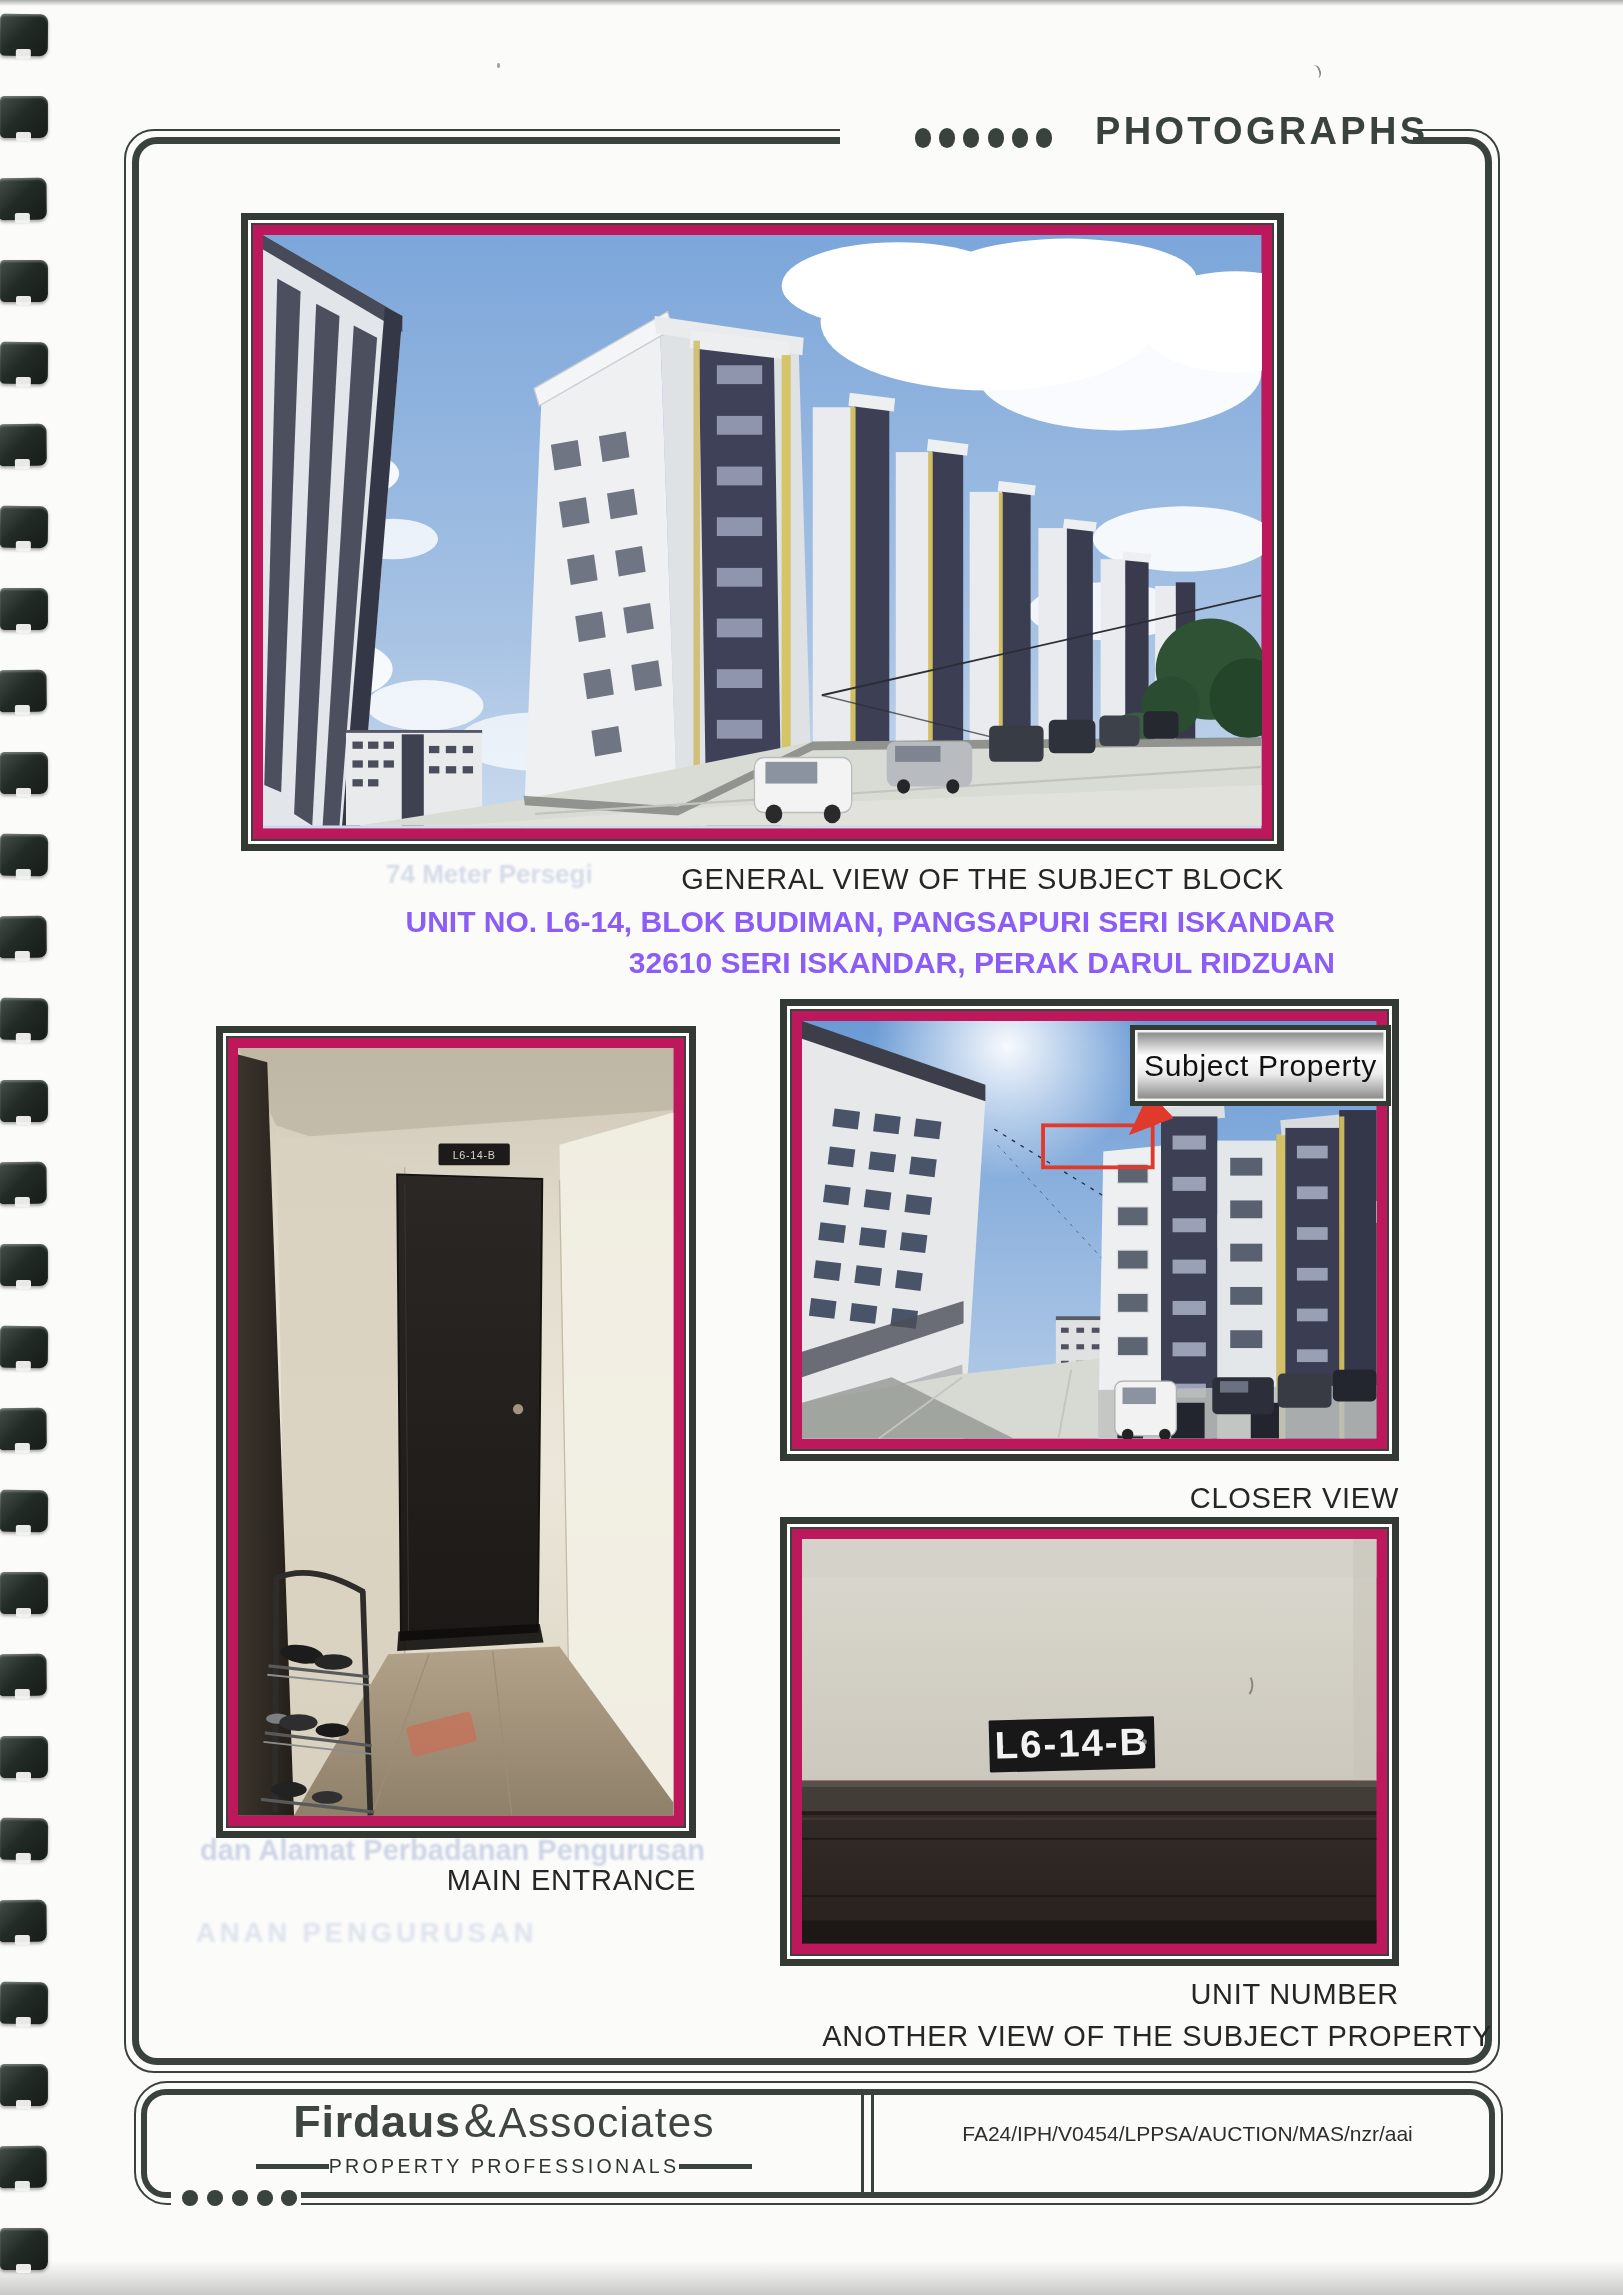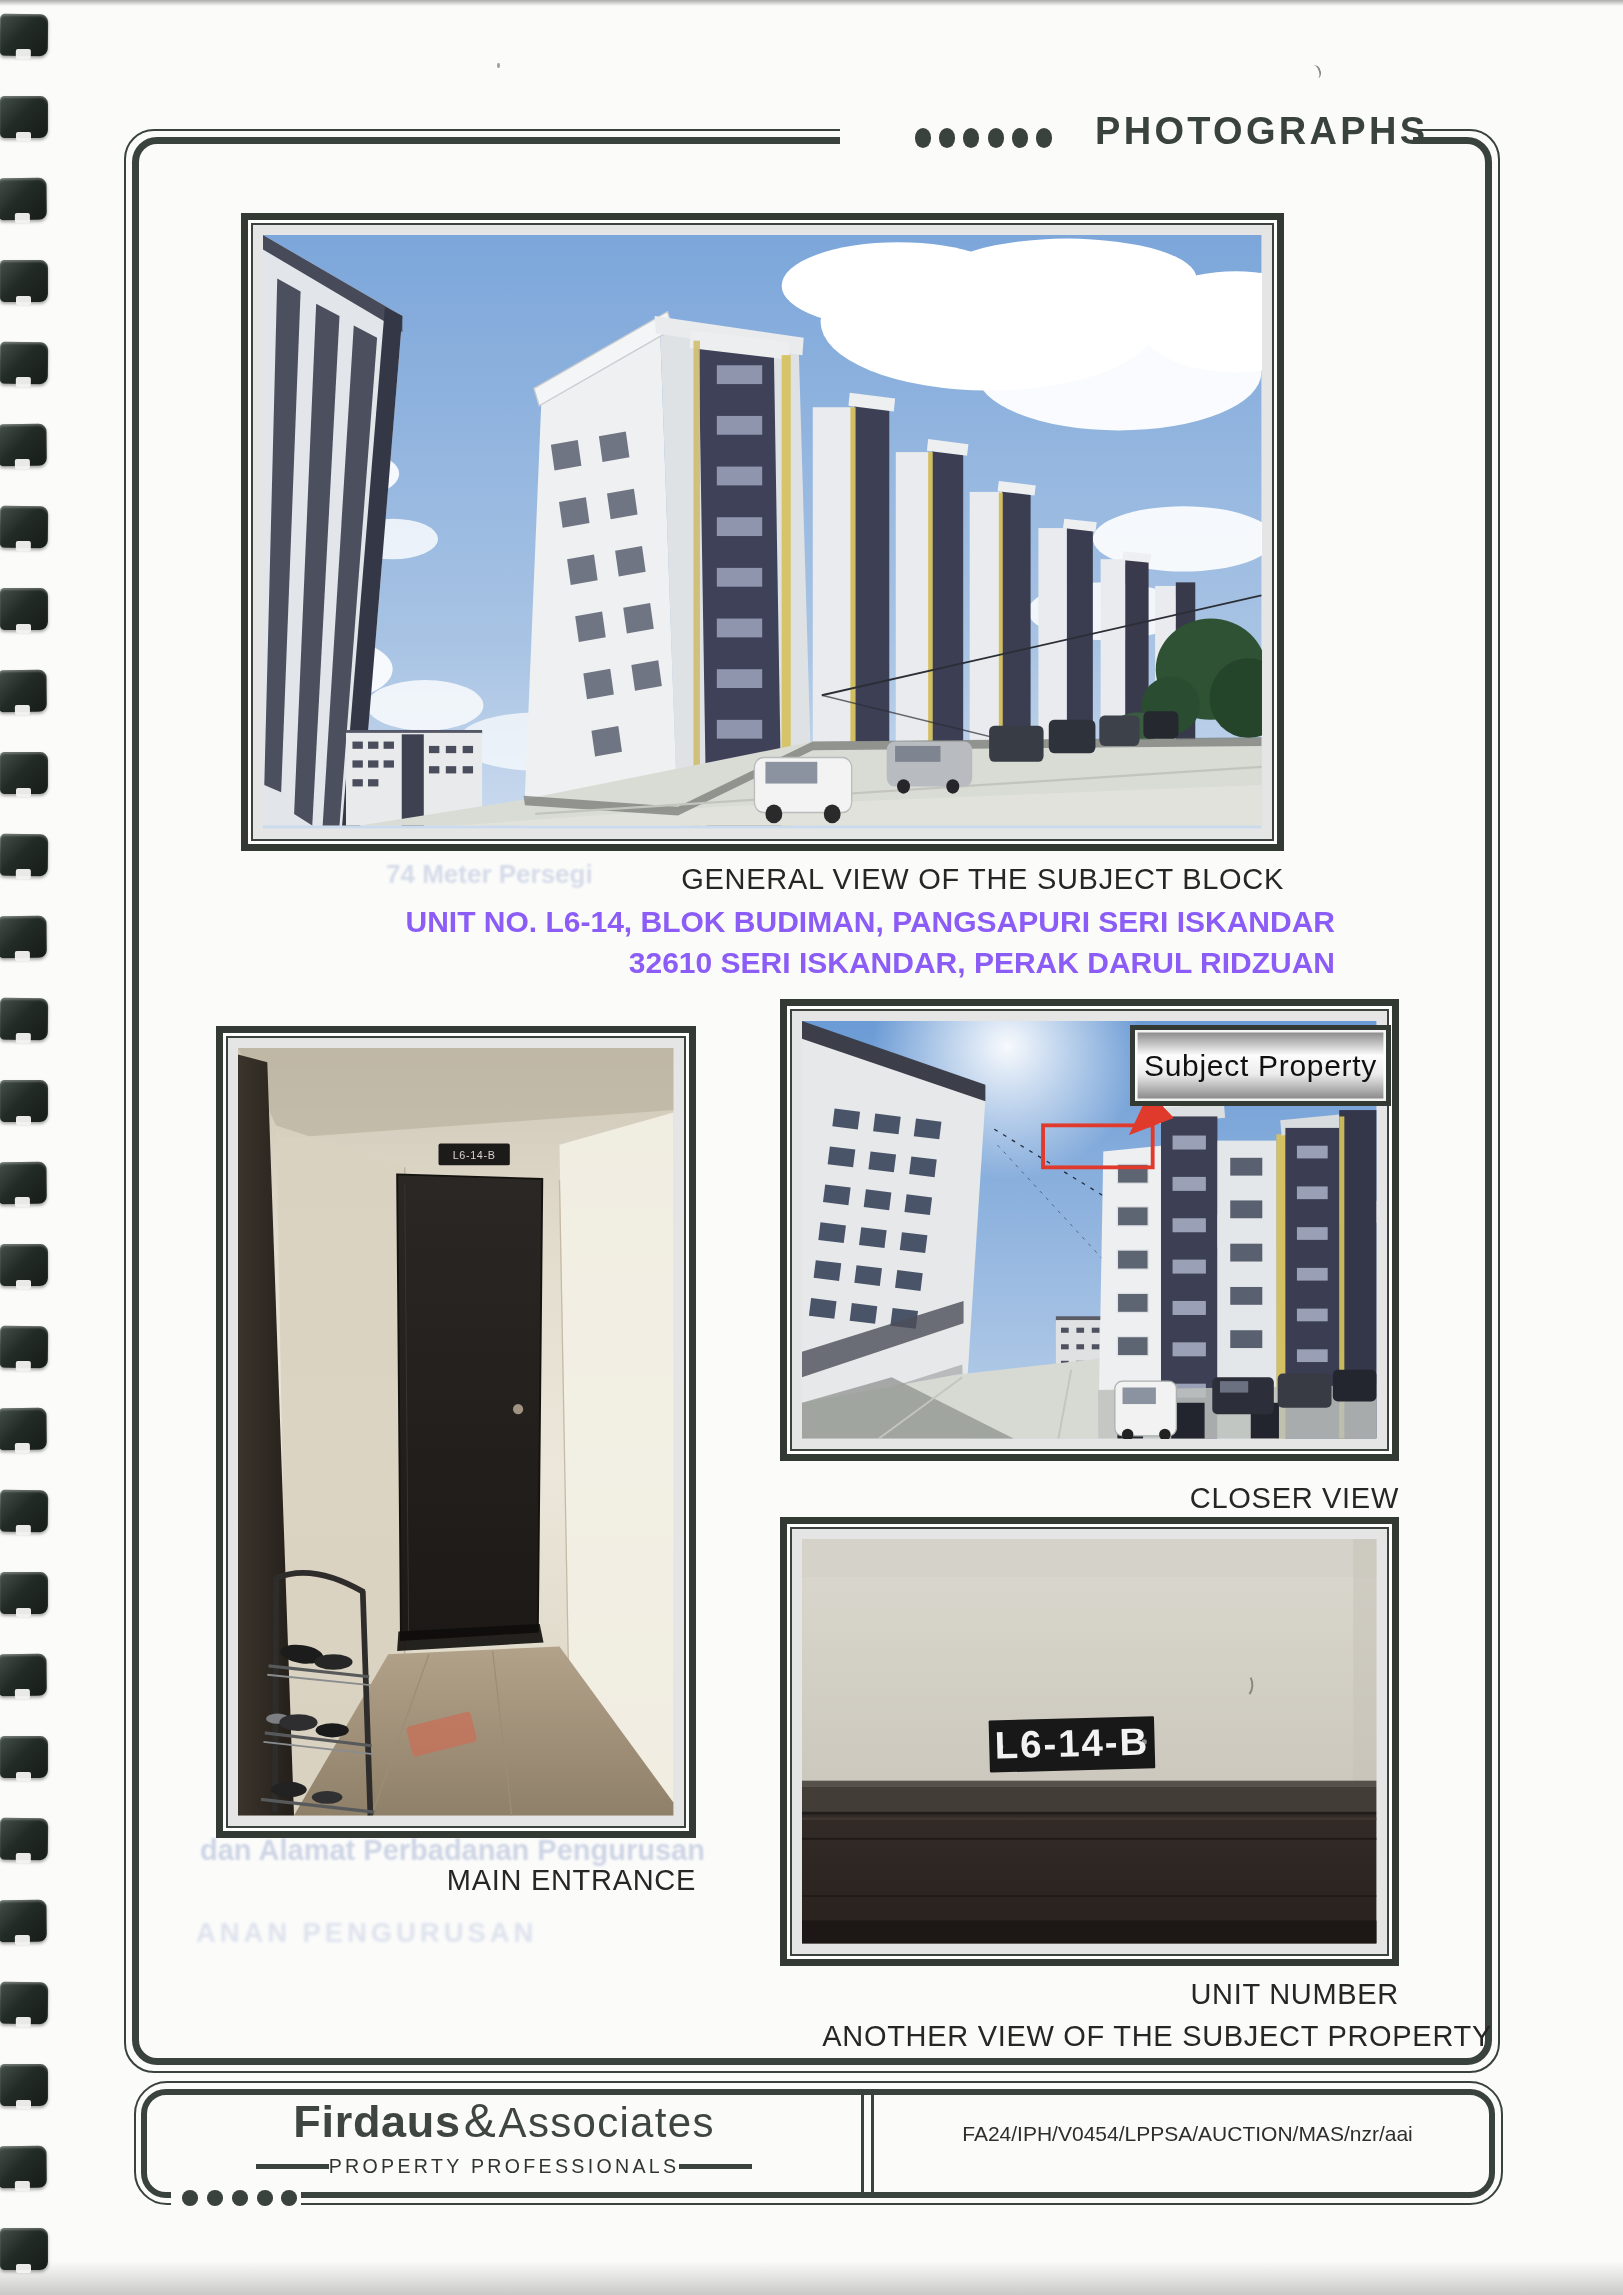--- a/index.html
+++ b/index.html
@@ -24,21 +24,21 @@
   .bind-tab:nth-child(3n){transform:rotate(-.6deg) translateX(-1.3px);}
   .bind-tab::after{content:"";position:absolute;left:15.7px;bottom:-2.6px;width:15.7px;height:9.2px;background:#f4f4f2;border-radius:2px;opacity:.95;}
   
   .frame-outer{left:124px;top:129px;width:1376px;height:1944px;border:2px solid var(--frame);border-radius:30px;box-sizing:border-box;z-index:2;}
   .frame-inner{left:132px;top:137px;width:1360px;height:1928px;border:7.2px solid var(--frame);border-radius:25px;box-sizing:border-box;z-index:2;}
   .top-mask{left:840px;top:122px;width:573px;height:29px;background:#fbfbfa;z-index:3;}
   .hdot{position:absolute;width:16.4px;height:19.6px;border-radius:50%;background:var(--frame);top:128px;z-index:4;}
   .page-title{left:1079px;top:110px;width:353px;font-size:38px;font-weight:800;letter-spacing:3.3px;color:var(--frame);z-index:4;white-space:nowrap;margin-left:16px;}
   
   .photo-frame{position:absolute;border:7.9px solid var(--photoframe);background:#fff;padding:3.3px;box-sizing:border-box;z-index:3;}
-  .photo-inner{width:100%;height:100%;border:2px solid #3c433c;padding:10px;box-sizing:border-box;background:#e5e5e5;}
+  .photo-inner{width:100%;height:100%;border:2px solid #3c433c;padding:10px;box-sizing:border-box;background:#be185d;}
   .photo-inner svg{width:100%;height:100%;display:block;}
   #photo-main{left:241px;top:213px;width:1043px;height:638px;}
   #photo-entrance{left:216px;top:1026px;width:480px;height:812px;}
   #photo-closer{left:780px;top:999px;width:619px;height:462px;}
   #photo-unit{left:780px;top:1517px;width:619px;height:449px;}
   
   .cap{position:absolute;text-align:right;color:var(--ink);z-index:4;}
   .cap-reg{font-size:29px;font-weight:400;letter-spacing:0.7px;}
   .cap-bold{font-size:30px;font-weight:700;letter-spacing:0;color:#8b5cf6;}
   #cap-main-1{left:241px;top:863px;width:1043px;}

